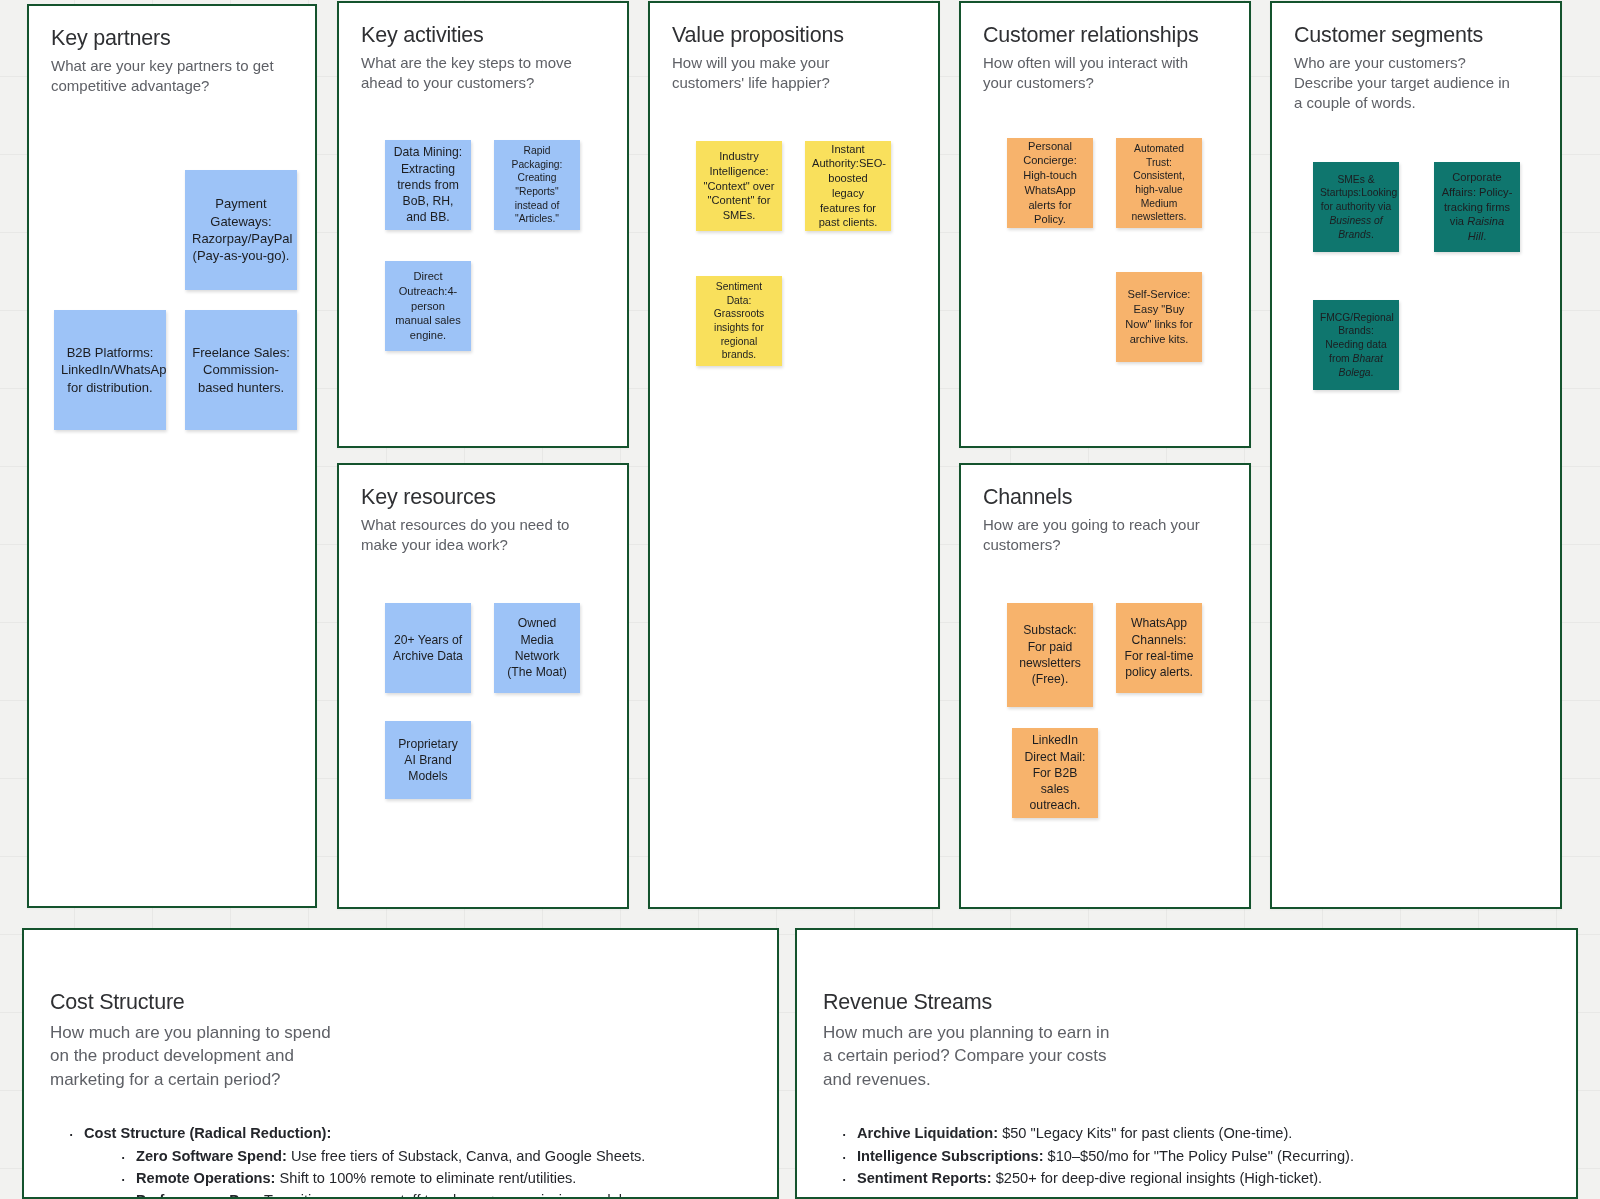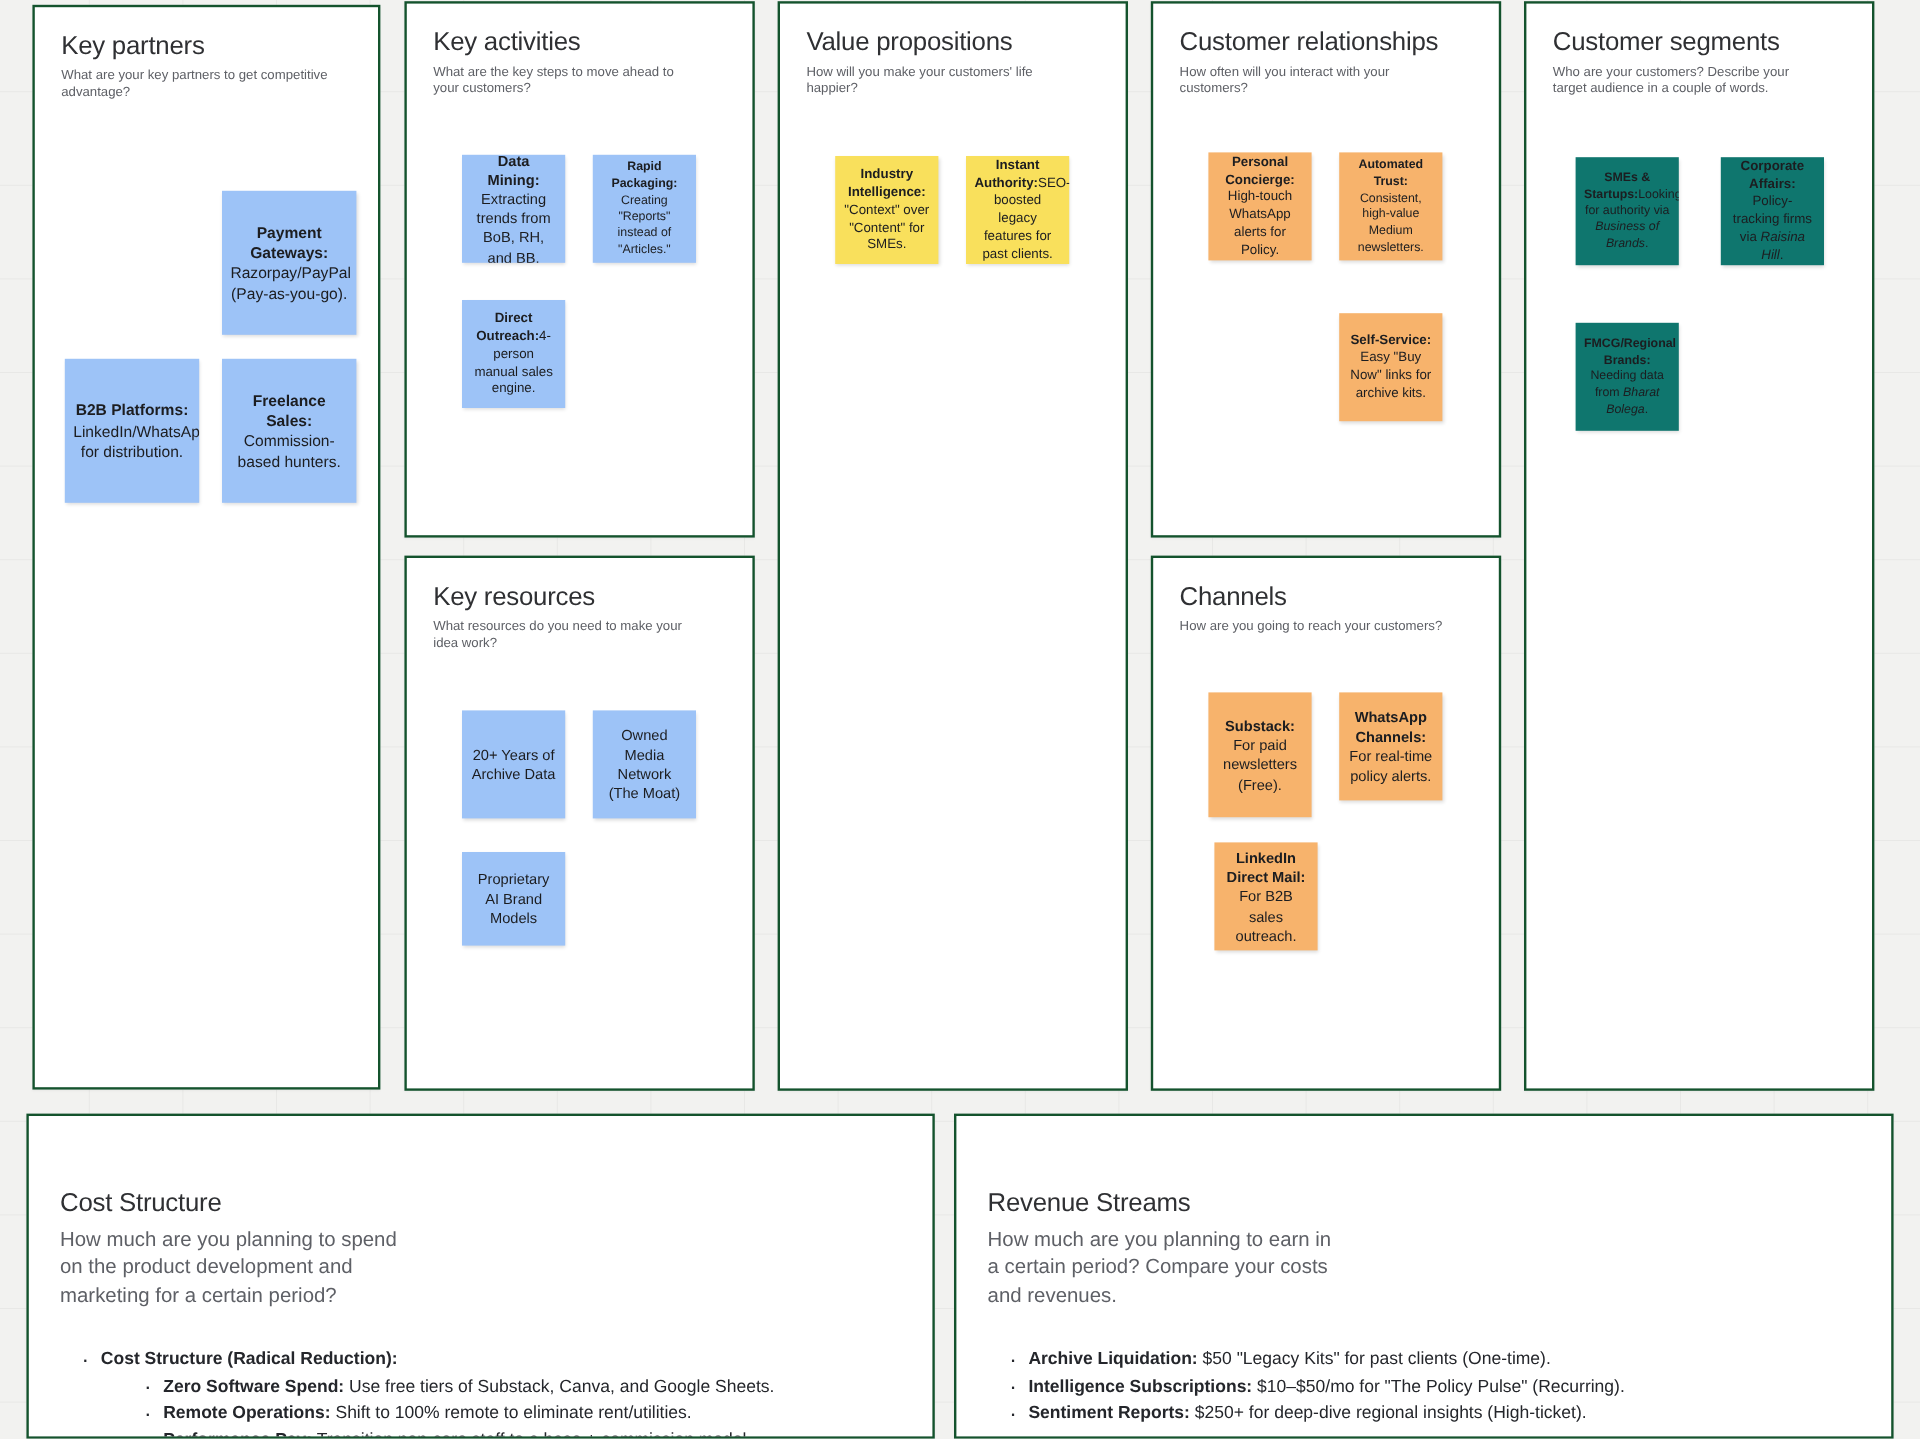--- a/index.html
+++ b/index.html
@@ -40,21 +40,21 @@
     font-size: 21.5px;
     font-weight: 400;
     color: #2f3033;
     letter-spacing: -0.2px;
     line-height: 1.15;
     white-space: nowrap;
   }
 
   .panel-sub {
     margin-top: 5px;
-    font-size: 11px;
+    font-size: 15px;
     font-weight: 400;
     color: #5e6066;
     line-height: 1.34;
     max-width: 92%;
   }
 
   .notes {
     position: relative;
     margin-top: 18px;
     height: calc(100% - 70px);
@@ -68,21 +68,21 @@
     display: flex;
     align-items: center;
     justify-content: center;
     text-align: center;
     padding: 6px 7px;
     line-height: 1.33;
     overflow: hidden;
     cursor: default;
   }
   .note .txt { width: 100%; }
-  .note b { font-weight: 700; }
+  .note b { font-weight: 400; }
   .note i { font-style: italic; }
 
   .note.blue   { background: #9dc3f7; }
   .note.yellow { background: #f9e05c; }
   .note.orange { background: #f7b36c; }
   .note.pink   { background: #0f766e; }
 
   .fs13 { font-size: 13px; }
   .fs12 { font-size: 12.2px; }
   .fs11 { font-size: 11.1px; }
@@ -181,20 +181,23 @@
 
   <div class="panel" style="left:648px; top:1px; width:292px; height:908px;">
     <div class="panel-title">Value propositions</div>
     <div class="panel-sub">How will you make your customers' life happier?</div>
     <div class="notes">
       <div class="note yellow fs11" style="left:24px; top:30px; width:86px; height:90px;">
         <div class="txt"><b>Industry Intelligence:</b> <span>"Context" over "Content" for SMEs.</span></div>
       </div>
       <div class="note yellow fs11" style="left:133px; top:30px; width:86px; height:90px;">
         <div class="txt"><b>Instant Authority:</b><span>SEO-boosted legacy features for past clients.</span></div>
+      </div>
+      <div class="note yellow fs10" style="left:24px; top:165px; width:86px; height:90px;">
+        <div class="txt"><b>Sentiment Data:</b> <span>Grassroots insights for regional brands.</span></div>
       </div>
     </div>
   </div>
 
   <div class="panel" style="left:959px; top:1px; width:292px; height:447px;">
     <div class="panel-title">Customer relationships</div>
     <div class="panel-sub">How often will you interact with your customers?</div>
     <div class="notes">
       <div class="note orange fs11" style="left:24px; top:27px; width:86px; height:90px;">
         <div class="txt"><b>Personal Concierge:</b> <span>High-touch WhatsApp alerts for Policy.</span></div>

